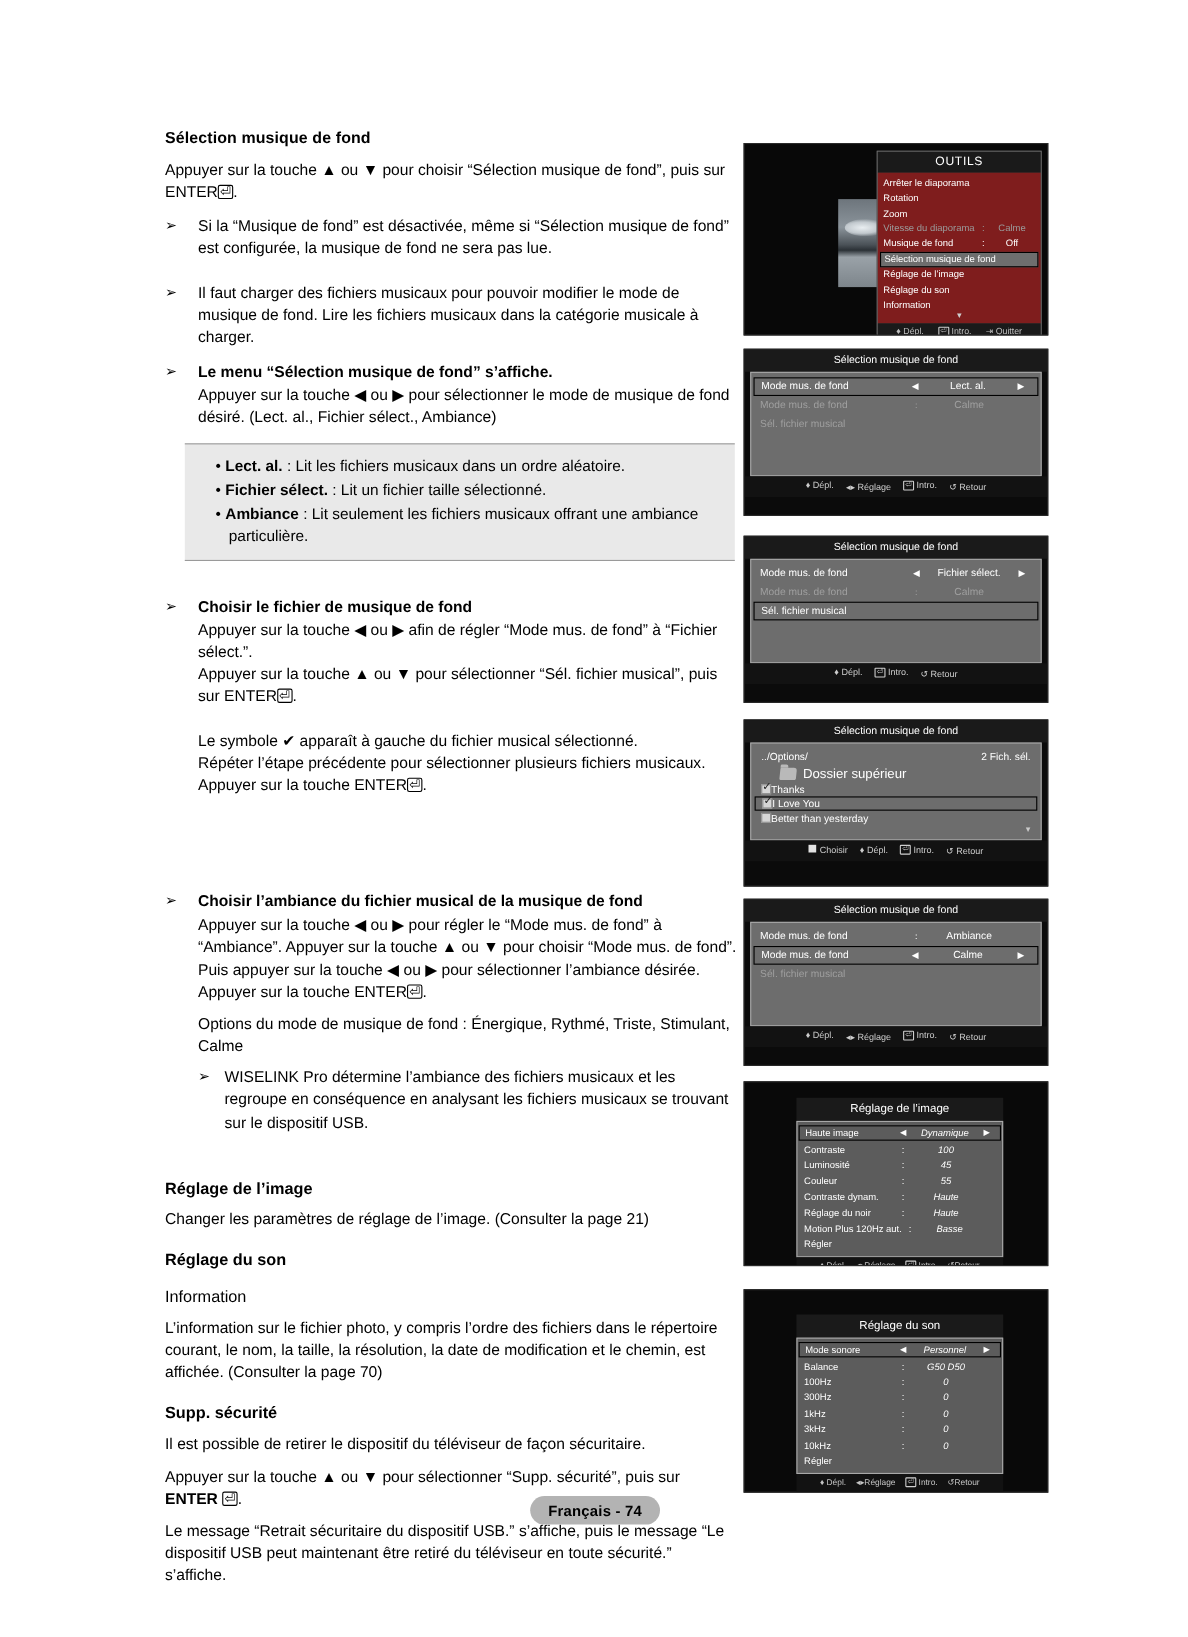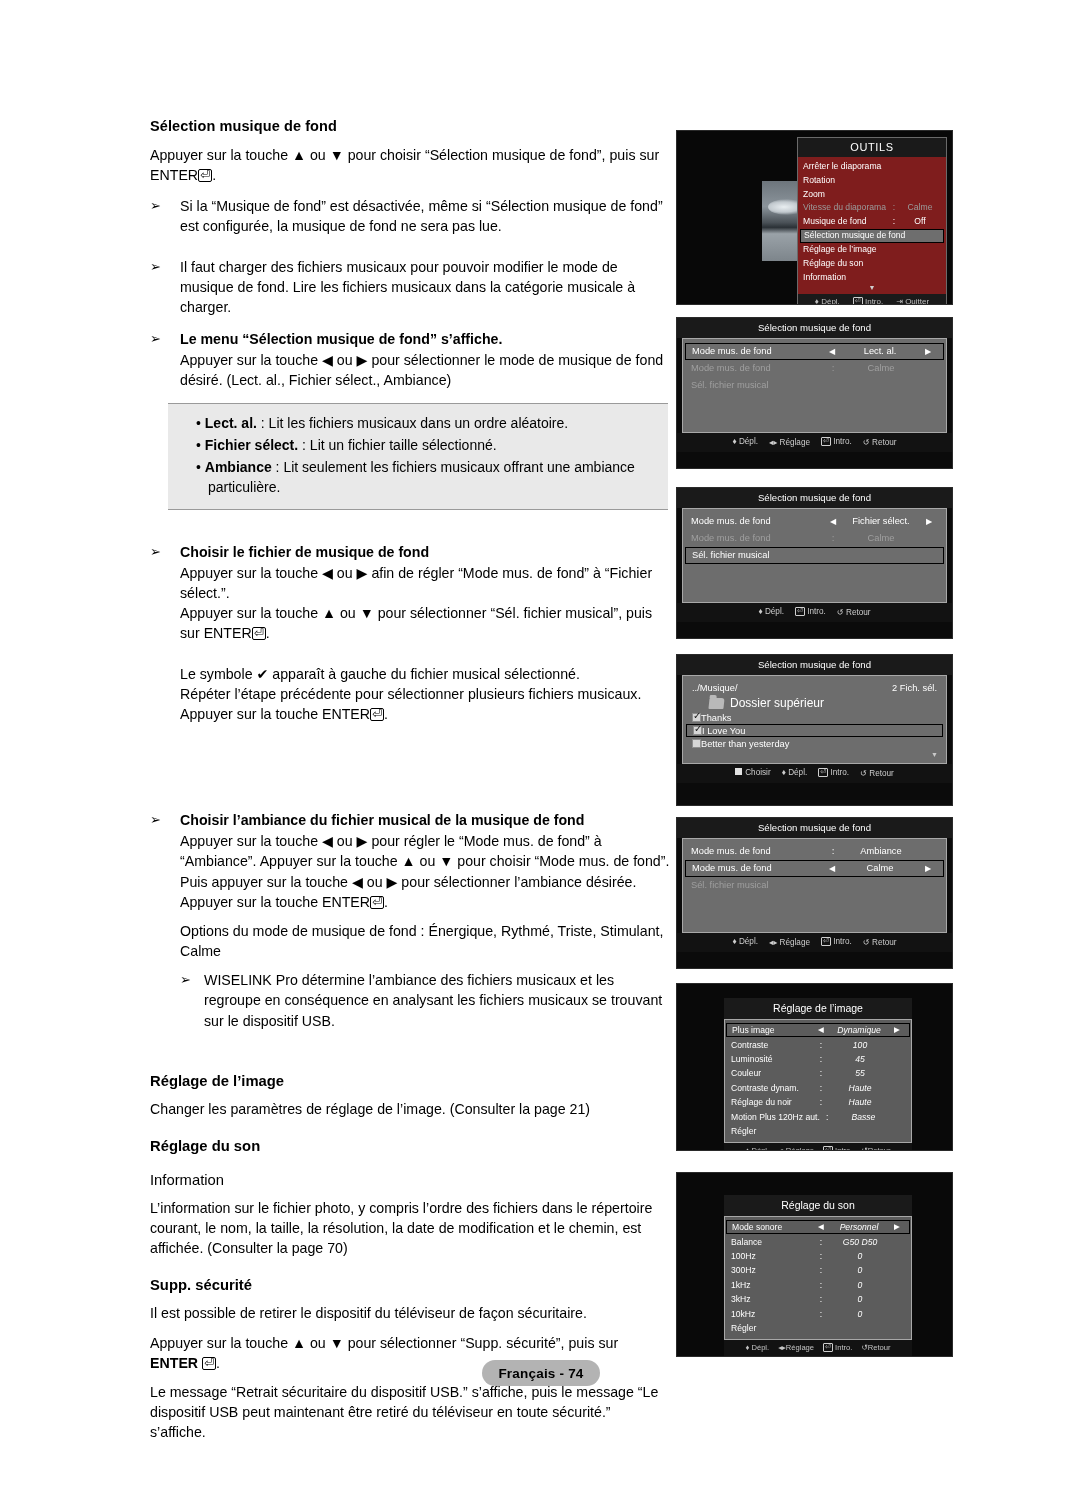--- a/index.html
+++ b/index.html
@@ -595,21 +595,21 @@
     <span>♦ <span>Dépl.</span></span>
     <span><span class="ent-ico">⏎</span> <span>Intro.</span></span>
     <span>↺ <span>Retour</span></span>
   </div>
 </div>
 
 <div class="panel spanel" id="panel-files">
   <div class="sp-title">Sélection musique de fond</div>
   <div class="sp-body">
     <div class="fb-head">
-      <span class="fb-path">../Musique/</span>
+      <span class="fb-path">../Options/</span>
       <span>2 Fich. sél.</span>
     </div>
     <div class="fb-updir">
       <span class="folder-ico"></span>
       <span>Dossier supérieur</span>
     </div>
     <div class="fb-row">
       <span class="cbox on"></span>
       <span>Thanks</span>
     </div>
@@ -657,21 +657,21 @@
     <span><span class="ent-ico">⏎</span> <span>Intro.</span></span>
     <span>↺ <span>Retour</span></span>
   </div>
 </div>
 
 <div class="panel dpanel" id="panel-image">
   <div class="dp-inner">
     <div class="dp-title">Réglage de l’image</div>
     <div class="dp-body">
       <div class="dp-row sel">
-        <span class="d-label">Plus image</span>
+        <span class="d-label">Haute image</span>
         <span class="d-arrow">◀</span>
         <span class="d-val">Dynamique</span>
         <span class="d-arrow">▶</span>
       </div>
       <div class="dp-row">
         <span class="d-label">Contraste</span>
         <span class="d-sep">:</span>
         <span class="d-val">100</span>
         <span class="d-arrow"></span>
       </div>

